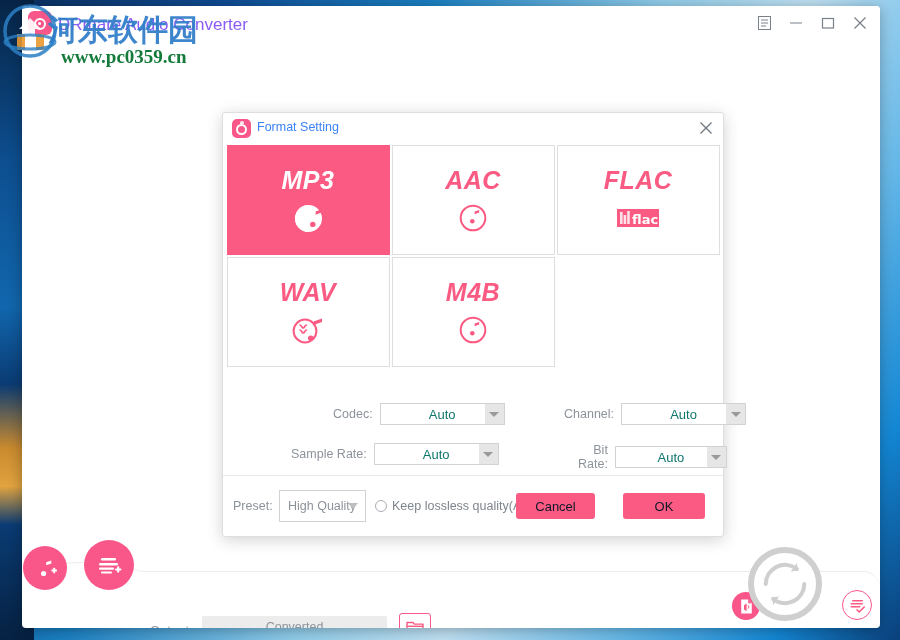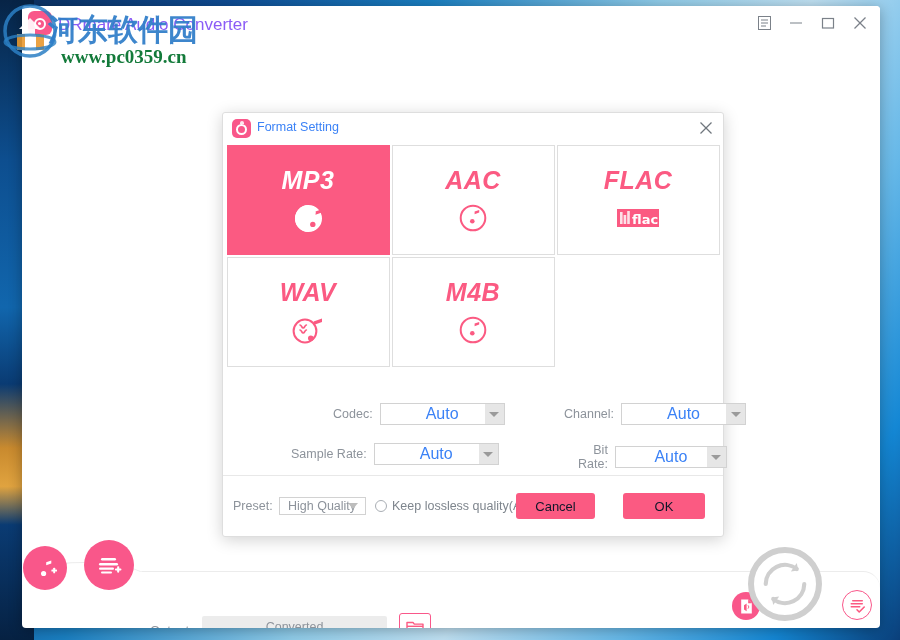--- a/index.html
+++ b/index.html
@@ -328,22 +328,22 @@
   .sel {
     position: relative;
     width: 125px;
     height: 22px;
     border: 1px solid #d2d2d2;
     background: #fff;
     box-sizing: border-box;
     display: flex;
     align-items: center;
     justify-content: center;
-    font-size: 16px;
-    color: #3b82f6;
+    font-size: 13px;
+    color: #0f766e;
   }
   .sel .arrow {
     position: absolute;
     right: 0; top: 0;
     width: 19px;
     height: 20px;
     background: #e6e6e6;
     display: flex;
     align-items: center;
     justify-content: center;
@@ -375,21 +375,21 @@
   #preset-label {
     position: absolute;
     left: 10px;
     font-size: 12.5px;
     color: #8d939b;
   }
   #preset-sel {
     position: absolute;
     left: 56px;
     width: 87px;
-    height: 18px;
+    height: 32px;
     border: 1px solid #d2d2d2;
     box-sizing: border-box;
     display: flex;
     align-items: center;
     font-size: 12.5px;
     color: #8d939b;
     padding-left: 8px;
   }
   #preset-sel .caret {
     position: absolute;

